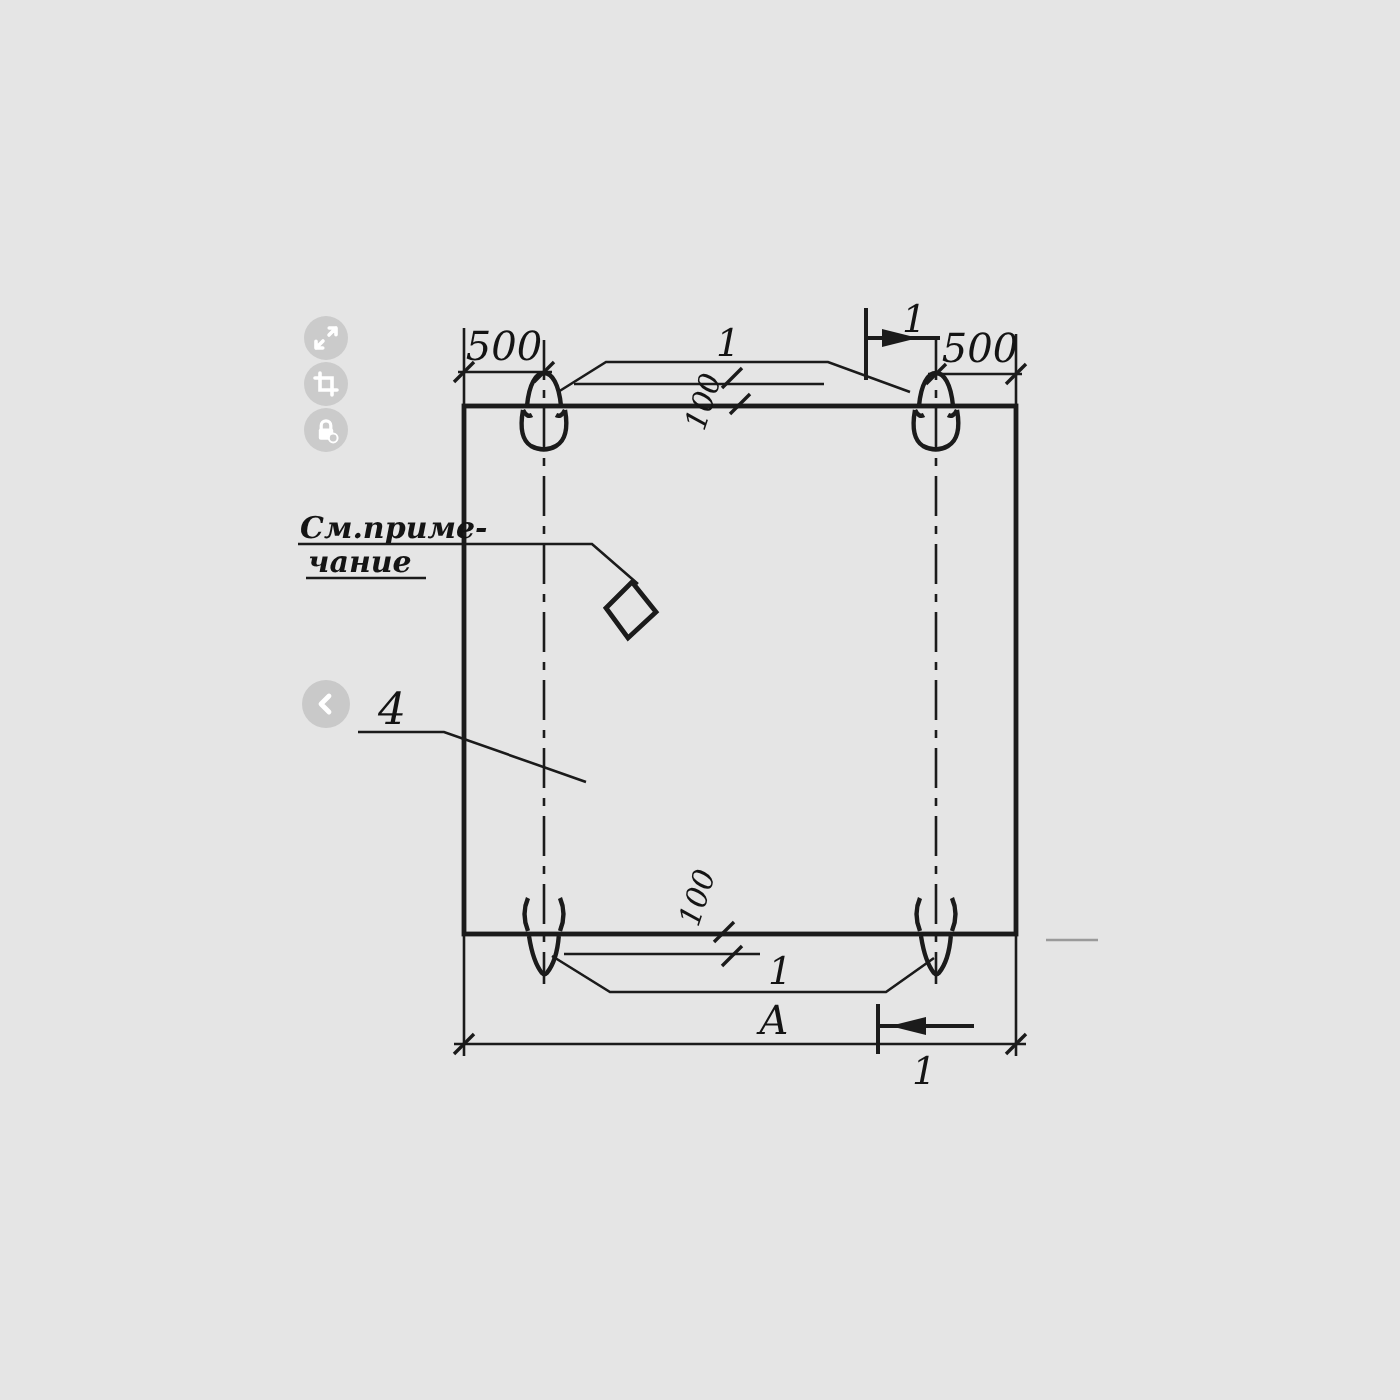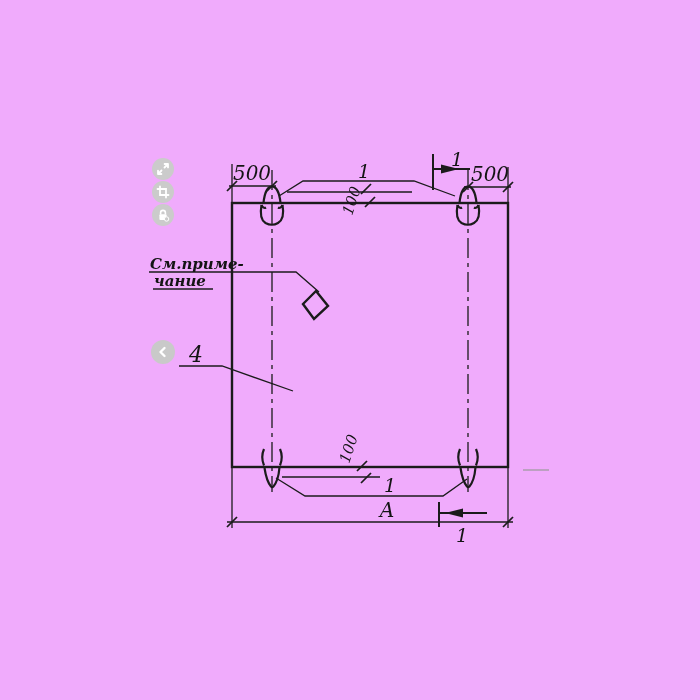--- a/index.html
+++ b/index.html
@@ -1,16 +1,16 @@
 <!DOCTYPE html>
 <html><head>
 <meta charset="utf-8">
 <style>
   html,body{margin:0;padding:0;background:#ffffff;}
-  .canvas{position:relative;width:700px;height:700px;background:#f0abfc;overflow:hidden;
+  .canvas{position:relative;width:700px;height:700px;background:#e5e5e5;overflow:hidden;
           font-family:"DejaVu Serif",serif;}
   .tool-stack{position:absolute;left:152px;top:158px;display:flex;flex-direction:column;gap:1px;}
   .tool-btn{width:22px;height:22px;border-radius:50%;background:#cbcbcb;display:flex;
             align-items:center;justify-content:center;cursor:pointer;}
   .nav-btn{position:absolute;left:151px;top:340px;width:24px;height:24px;border-radius:50%;
            background:#c9c9c9;display:flex;align-items:center;justify-content:center;cursor:pointer;}
   .tool-btn svg,.nav-btn svg{display:block;}
   svg.drawing{position:absolute;left:0;top:0;}
   .ink{stroke:#1b1b1b;fill:none;}
   .w-thick{stroke-width:2.4;}

